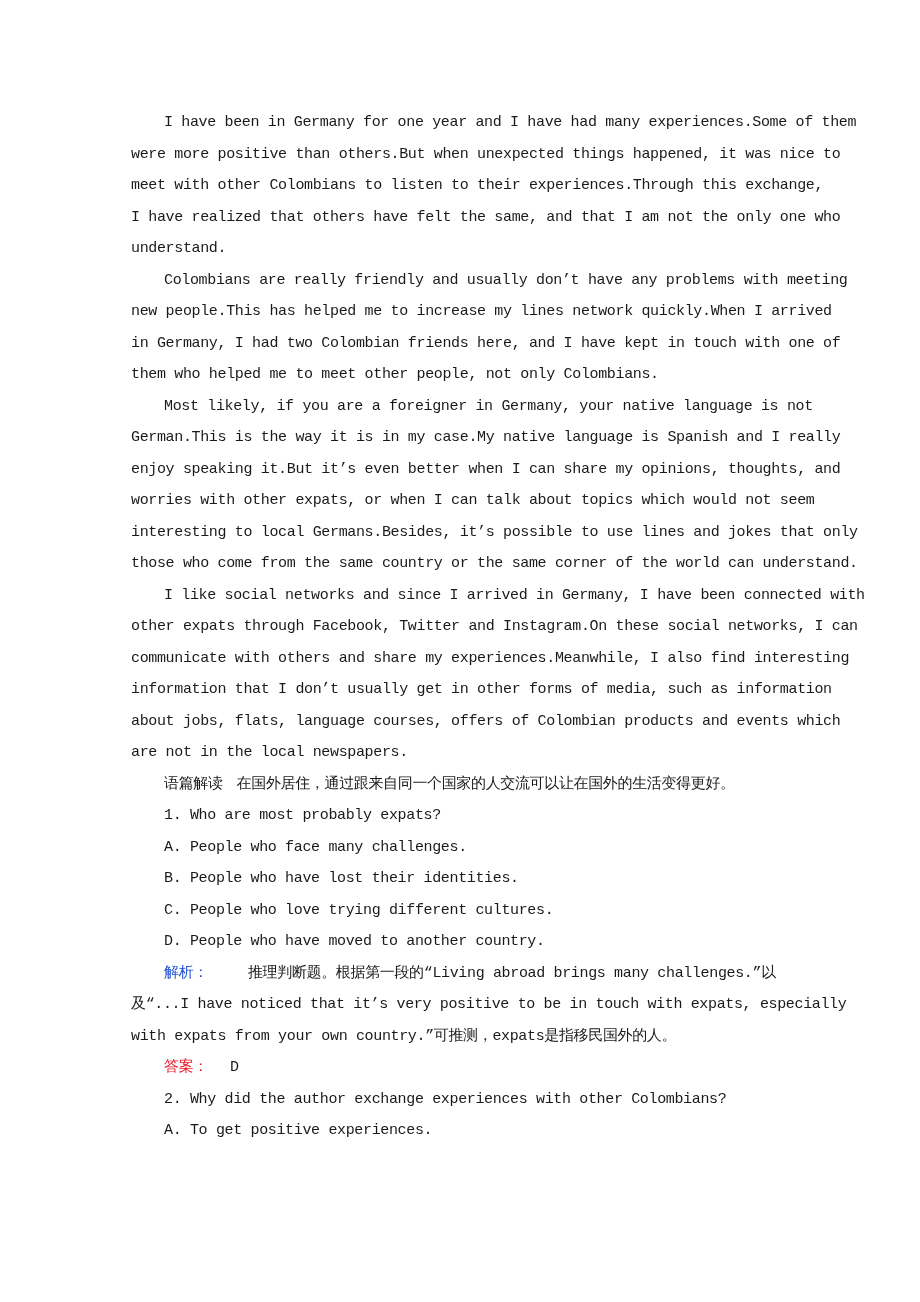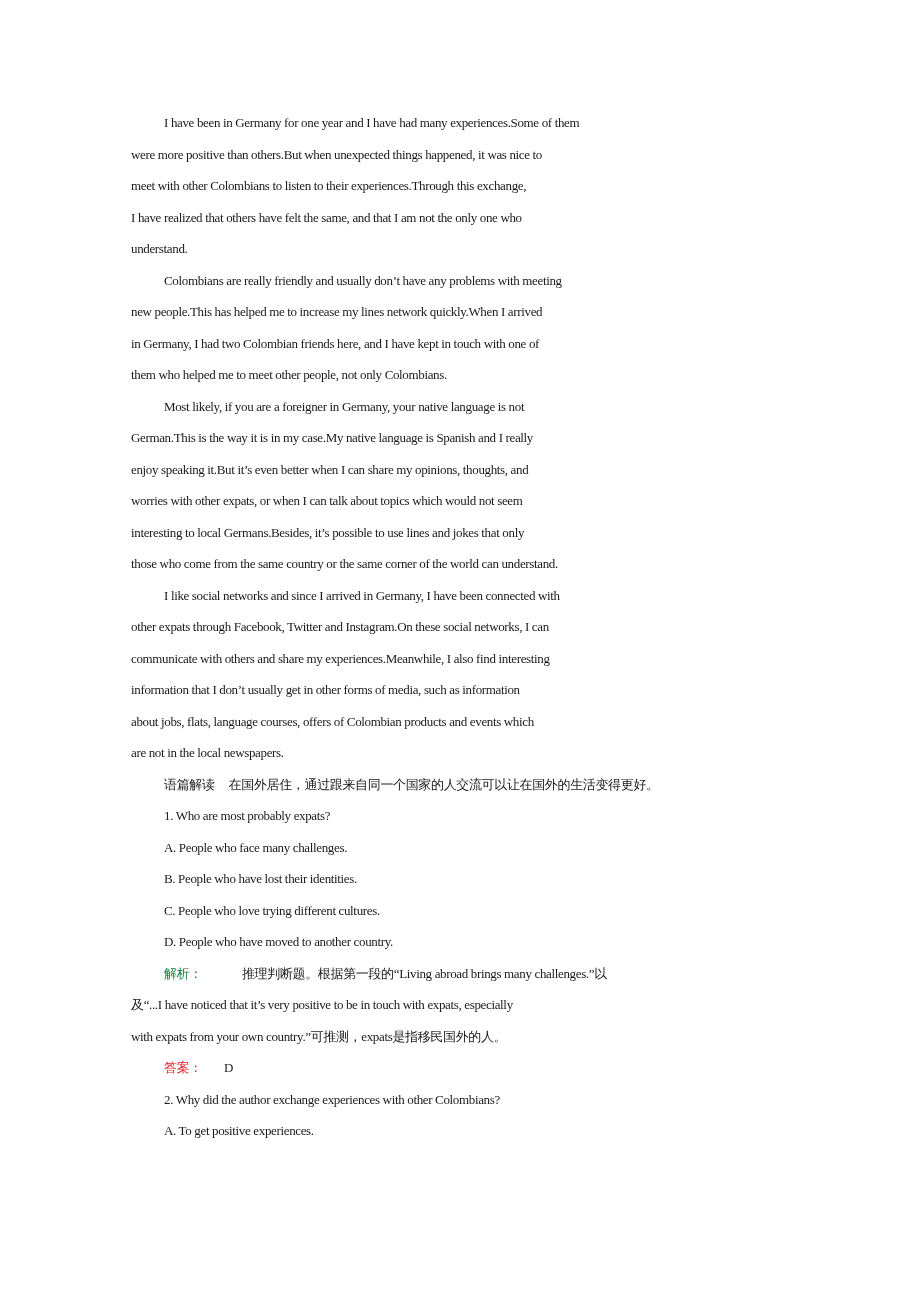--- a/index.html
+++ b/index.html
@@ -17,30 +17,29 @@
     }
     .page {
       position: absolute;
       left: 131px;
       top: 107px;
       width: 700px;
     }
     .line {
       height: 31.5px;
       line-height: 31.5px;
-      font-size: 13px;
+      font-size: 15px;
       white-space: nowrap;
       letter-spacing: -0.35px;
-      font-family: Liberation Serif, serif;
     }
     .indent {
       padding-left: 33px;
     }
     .label-blue {
-      color: #15803d;
+      color: #1d4ed8;
     }
     .label-red {
       color: #e8202a;
     }
     .gap {
       display: inline-block;
     }
     .gap-sm { width: 14px; }
     .gap-md { width: 22px; }
     .gap-lg { width: 40px; }

